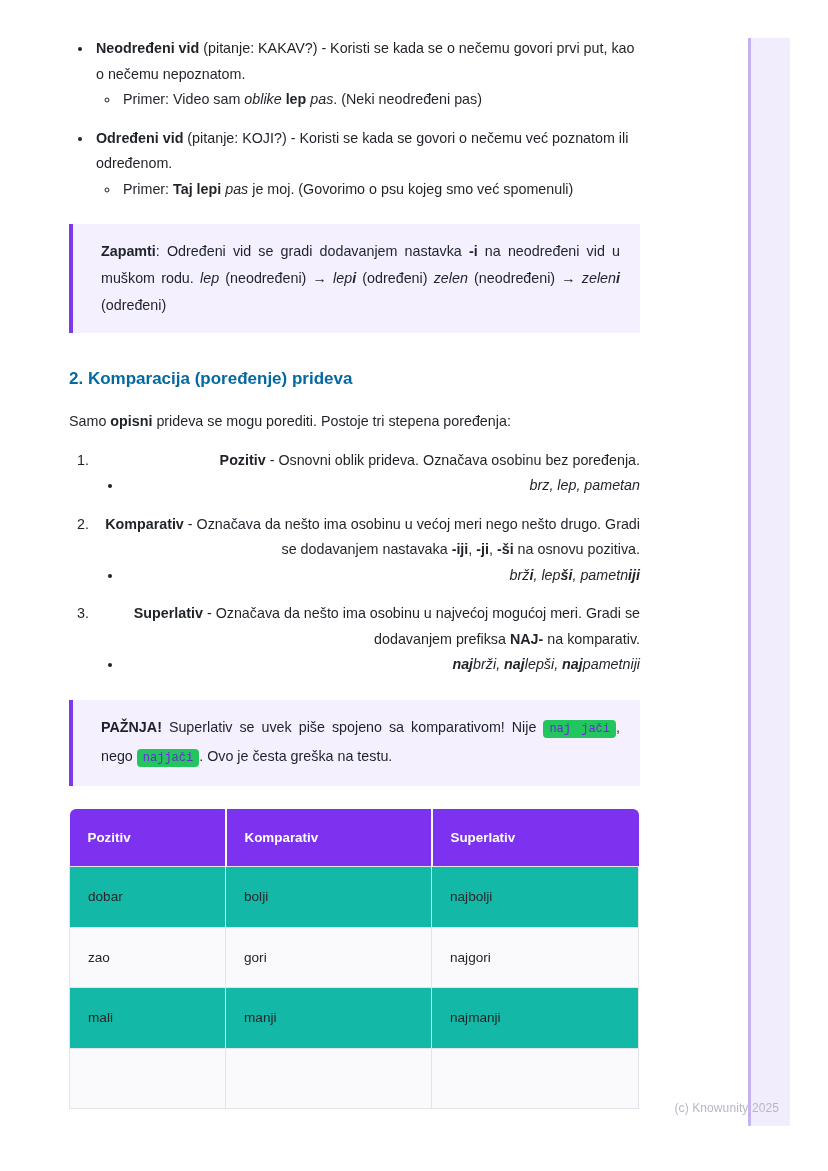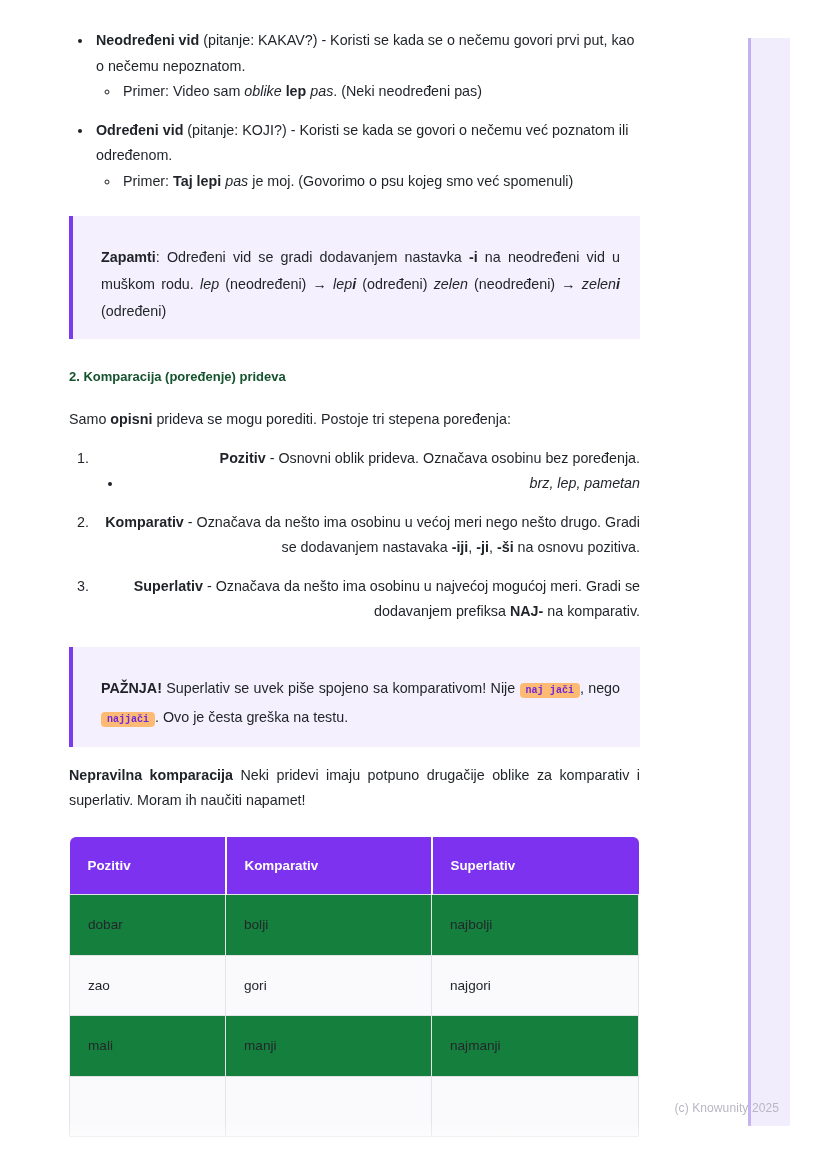--- a/index.html
+++ b/index.html
@@ -37,21 +37,21 @@
     color: #b9b6c4;
     letter-spacing: 0.1px;
     white-space: nowrap;
     z-index: 5;
   }
 
   
   #doc {
     position: absolute;
     left: 0;
-    top: 0;
+    top: 8px;
     width: 700px;
     padding: 28px 60px 0 69px;
     font-size: 14.3px;
     line-height: 25.5px;
   }
 
   ul.lvl1, ol.lvl1 {
     margin: 0;
     padding-left: 24px;
   }
@@ -69,45 +69,44 @@
   }
   ul.lvl2.solid { list-style: disc; }
   ul.lvl2 > li { margin: 0; padding-left: 3px; }
 
   p.para {
     margin: 16px 0 13px 0;
   }
   p.para.just { text-align: justify; }
 
   h2.section-heading {
-    color: #14532d;
-    font-size: 13px;
+    color: #0369a1;
+    font-size: 17px;
     font-weight: bold;
-    margin: 26px 0 18px 0;
+    margin: 34px 0 18px 0;
     line-height: 24px;
   }
 
   .callout {
     background: #f4f0fd;
     border-left: 4px solid #7c3aed;
-    padding: 28px 20px 14px 28px;
+    padding: 14px 20px 14px 28px;
     margin: 22px 0 16px 0;
     text-align: justify;
     line-height: 27px;
   }
 
   code.chip {
     font-family: "Liberation Mono", monospace;
-    background: #fdba74;
+    background: #22c55e;
     color: #6d28d9;
-    font-size: 10px;
+    font-size: 12px;
     padding: 2px 6px;
     border-radius: 4px;
     white-space: nowrap;
-    font-weight: bold;
   }
 
   
   table.cmp {
     border-collapse: collapse;
     width: 569px;
     margin-top: 23px;
     table-layout: fixed;
     font-size: 13.6px;
   }
@@ -122,21 +121,21 @@
     font-size: 13.4px;
     padding: 16px 0 16px 18px;
     border: none;
   }
   table.cmp thead th:first-child { border-top-left-radius: 6px; }
   table.cmp thead th:last-child  { border-top-right-radius: 6px; }
   table.cmp thead th + th { border-left: 2px solid #ffffff; }
   table.cmp tbody td {
     padding: 17px 0 17px 18px;
     border: 1px solid #e4e4e8;
-    background: #15803d;
+    background: #14b8a6;
     color: #23262b;
   }
   table.cmp tbody tr.alt td { background: #fafafc; }
 
   
   #fade {
     position: absolute;
     left: 0;
     top: 1122px;
     width: 828px;
@@ -181,31 +180,36 @@
 
   <ol class="lvl1">
     <li>
       <b>Pozitiv</b><span> - Osnovni oblik prideva. Označava osobinu bez poređenja.</span>
       <ul class="lvl2 solid">
         <li><i>brz, lep, pametan</i></li>
       </ul>
     </li>
     <li>
       <b>Komparativ</b><span> - Označava da nešto ima osobinu u većoj meri nego nešto drugo. Gradi se dodavanjem nastavaka </span><b>-iji</b><span>, </span><b>-ji</b><span>, </span><b>-ši</b><span> na osnovu pozitiva.</span>
+      <ul class="lvl2 solid">
+        <li><i><span>brž</span><b>i</b><span>, </span><span>lep</span><b>ši</b><span>, </span><span>pametn</span><b>iji</b></i></li>
+      </ul>
     </li>
     <li>
       <b>Superlativ</b><span> - Označava da nešto ima osobinu u najvećoj mogućoj meri. Gradi se dodavanjem prefiksa </span><b>NAJ-</b><span> na komparativ.</span>
+      <ul class="lvl2 solid">
+        <li><i><b>naj</b><span>brži</span><span>, </span><b>naj</b><span>lepši</span><span>, </span><b>naj</b><span>pametniji</span></i></li>
+      </ul>
     </li>
   </ol>
 
   <div class="callout">
     <b>PAŽNJA!</b><span> Superlativ se uvek piše spojeno sa komparativom! Nije </span><code class="chip">naj jači</code><span>, nego </span><code class="chip">najjači</code><span>. Ovo je česta greška na testu.</span>
   </div>
 
-  <p class="para just"><b>Nepravilna komparacija</b><span> Neki pridevi imaju potpuno drugačije oblike za komparativ i superlativ. Moram ih naučiti napamet!</span></p>
 
   <table class="cmp">
     <colgroup>
         <col class="c1">
         <col class="c2">
         <col class="c3">
       </colgroup>
     <thead>
       <tr>
         <th>Pozitiv</th>

